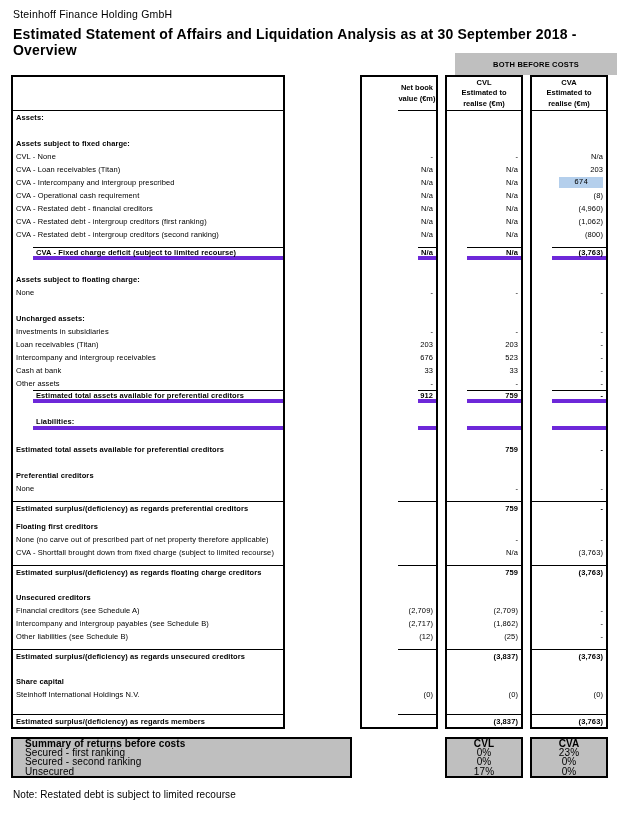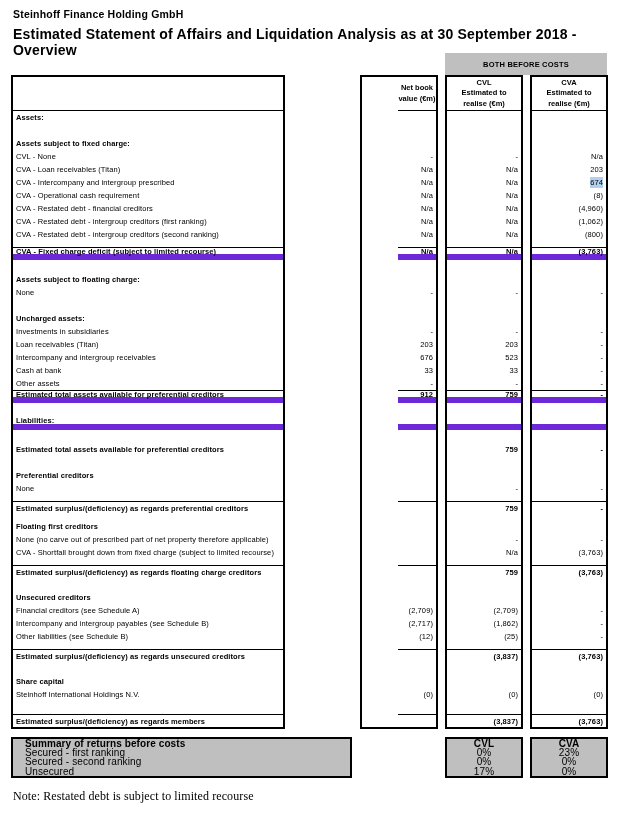--- a/index.html
+++ b/index.html
@@ -1,53 +1,53 @@
 <!DOCTYPE html>
 <html><head>
 <meta charset="utf-8">
 <style>
   html,body { margin:0; padding:0; background:#ffffff; }
   body { width:618px; height:813px; font-family:"Liberation Sans", sans-serif; color:#000; }
   .page { position:relative; width:618px; height:813px; overflow:hidden; background:#fff; }
 
-  .doc-title { position:absolute; left:13px; top:8px; font-size:10.5px; font-weight:bold; letter-spacing:0.2px; }
+  .doc-title { position:absolute; left:13px; top:8px; font-size:10.5px; font-weight:normal; letter-spacing:0.2px; }
   .doc-subtitle { position:absolute; left:13px; top:26px; font-size:14px; font-weight:bold; letter-spacing:0.2px; }
 
-  .banner { position:absolute; left:445px; top:53px; width:162px; height:22px;
+  .banner { position:absolute; left:455px; top:53px; width:162px; height:22px;
             background:#bfbfbf; display:flex; align-items:center; justify-content:center;
             font-size:7.5px; font-weight:bold; letter-spacing:0.2px; }
 
   .tbox { position:absolute; top:75px; border:2px solid #000; box-sizing:border-box; background:#fff; }
   .box-label { left:11px;  width:274px; }
   .box-nb    { left:360px; width:78px;padding-left:36px; }
   .box-cvl   { left:445px; width:78px; }
   .box-cva   { left:530px; width:78px; }
 
   .thead { height:33px; border-bottom:1px solid #000; display:flex; align-items:center; justify-content:center;
            text-align:center; font-weight:bold; font-size:7.5px; line-height:1.35; white-space:pre-line; }
 
   .row { height:13px; box-sizing:border-box; display:flex; align-items:center;
          font-size:7.5px; line-height:11px; padding:0 3px; letter-spacing:0.1px; }
   .row.small { height:6px; }
   .row.tall  { height:14px; }
   .row.bold  { font-weight:bold; }
   .row.bt { border-top:1px solid #000; }
-  .row.bb { border-bottom:6px solid #6d28d9; }
+  .row.bb { border-bottom:4px solid #6d28d9;margin-left:20px; }
   .num .row { justify-content:flex-end; text-align:right; }
-  .hl { background:#b4cfec; padding:0 0; }
+  .hl { background:#b4cfec; padding:0 15px;font-family:Liberation Mono, monospace; }
 
   .sbox { position:absolute; top:737px; height:41px; border:2px solid #000; box-sizing:border-box; background:#bfbfbf; }
   .sbox-label { left:11px; width:341px; }
   .sbox-cvl { left:445px; width:78px; }
   .sbox-cva { left:530px; width:78px; }
   .srow { height:9.2px; font-size:10px; line-height:9px; display:flex; align-items:center; padding:0 12px; letter-spacing:0.1px; }
   .srow.bold { font-weight:bold; }
   .sbox-cvl .srow, .sbox-cva .srow { justify-content:center; }
 
-  .note { position:absolute; left:13px; top:789px; font-size:12px; letter-spacing:0.1px;font-family:Liberation Serif, serif; }
+  .note { position:absolute; left:13px; top:789px; font-size:10px; letter-spacing:0.1px; }
 </style>
 </head>
 <body>
 
 <div class="page">
 
   <div class="doc-title">Steinhoff Finance Holding GmbH</div>
   <div class="doc-subtitle">Estimated Statement of Affairs and Liquidation Analysis as at 30 September 2018 - Overview</div>
 
   <div class="banner">BOTH BEFORE COSTS</div>

